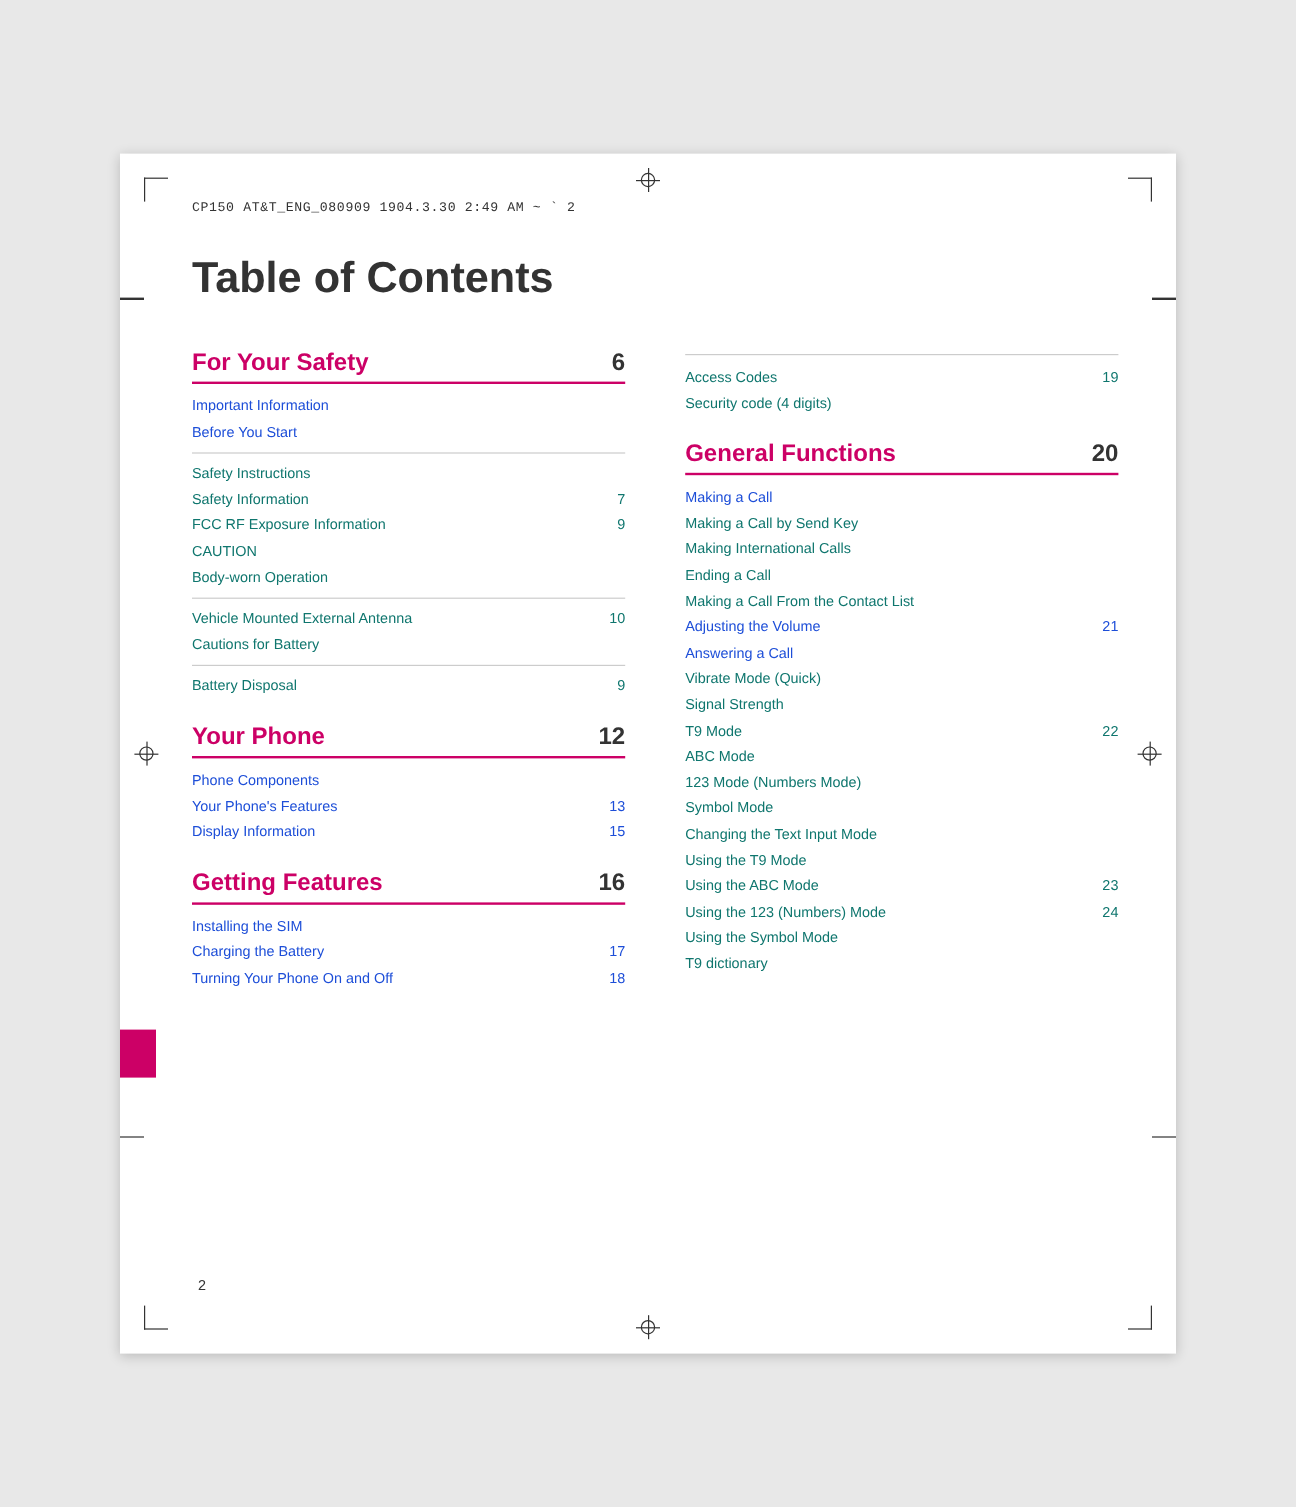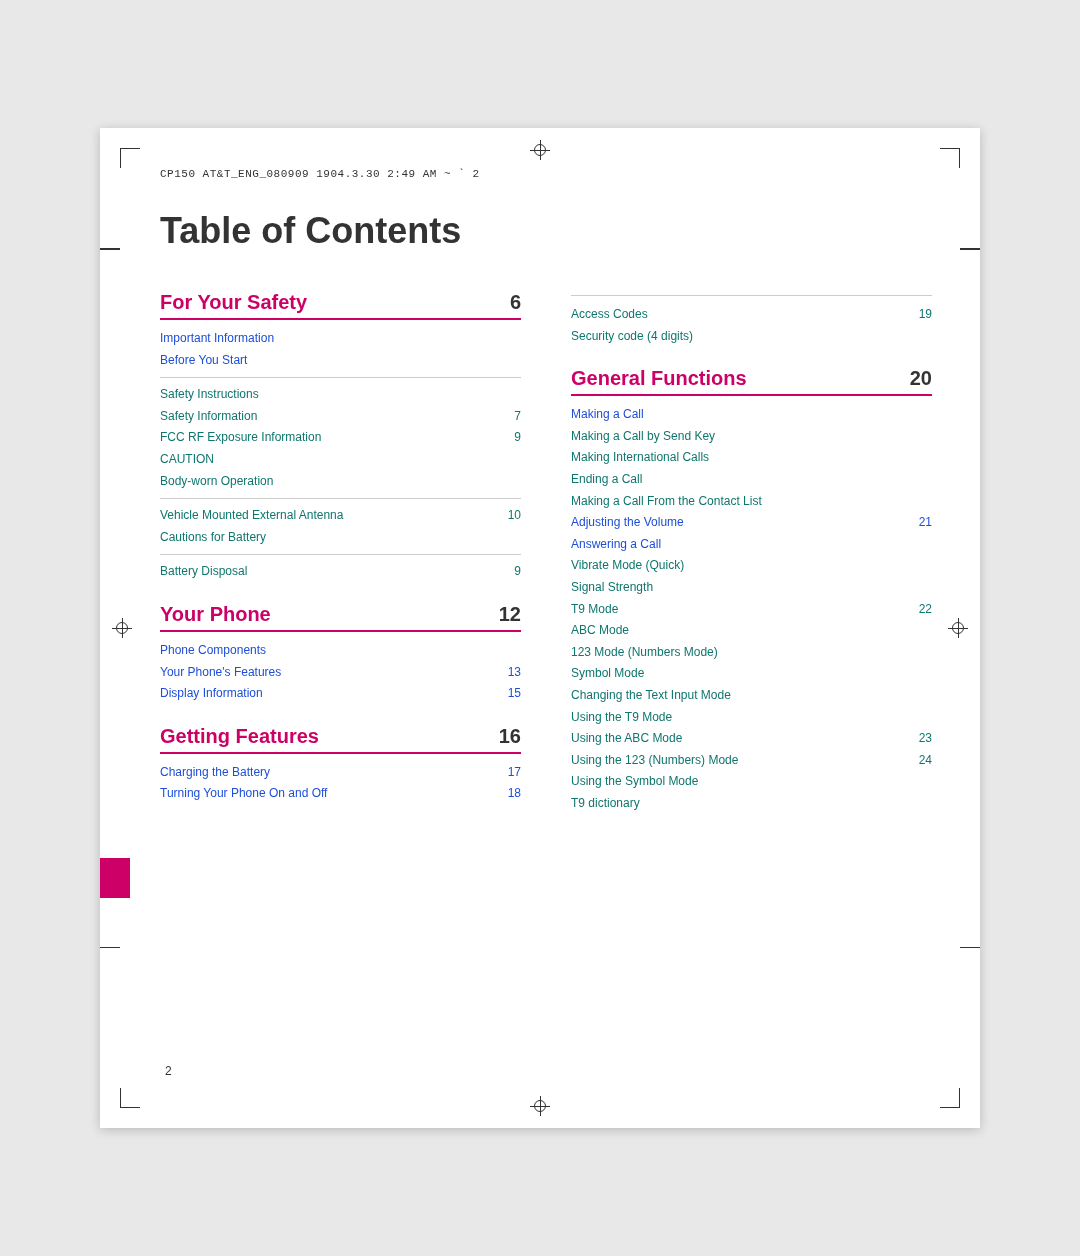--- a/index.html
+++ b/index.html
@@ -274,20 +274,24 @@
           <span class="item-page">15</span>
         </div>
       </div>
 
       <div class="section-block">
         <div class="section-title">
           <span>Getting Features</span>
           <span class="page-num">16</span>
         </div>
         <div class="toc-item pink">
+          <span class="item-text">Installing the SIM</span>
+          <span class="item-page"></span>
+        </div>
+        <div class="toc-item pink">
           <span class="item-text">Charging the Battery</span>
           <span class="item-page">17</span>
         </div>
         <div class="toc-item pink">
           <span class="item-text">Turning Your Phone On and Off</span>
           <span class="item-page">18</span>
         </div>
       </div>
 
     </div>

